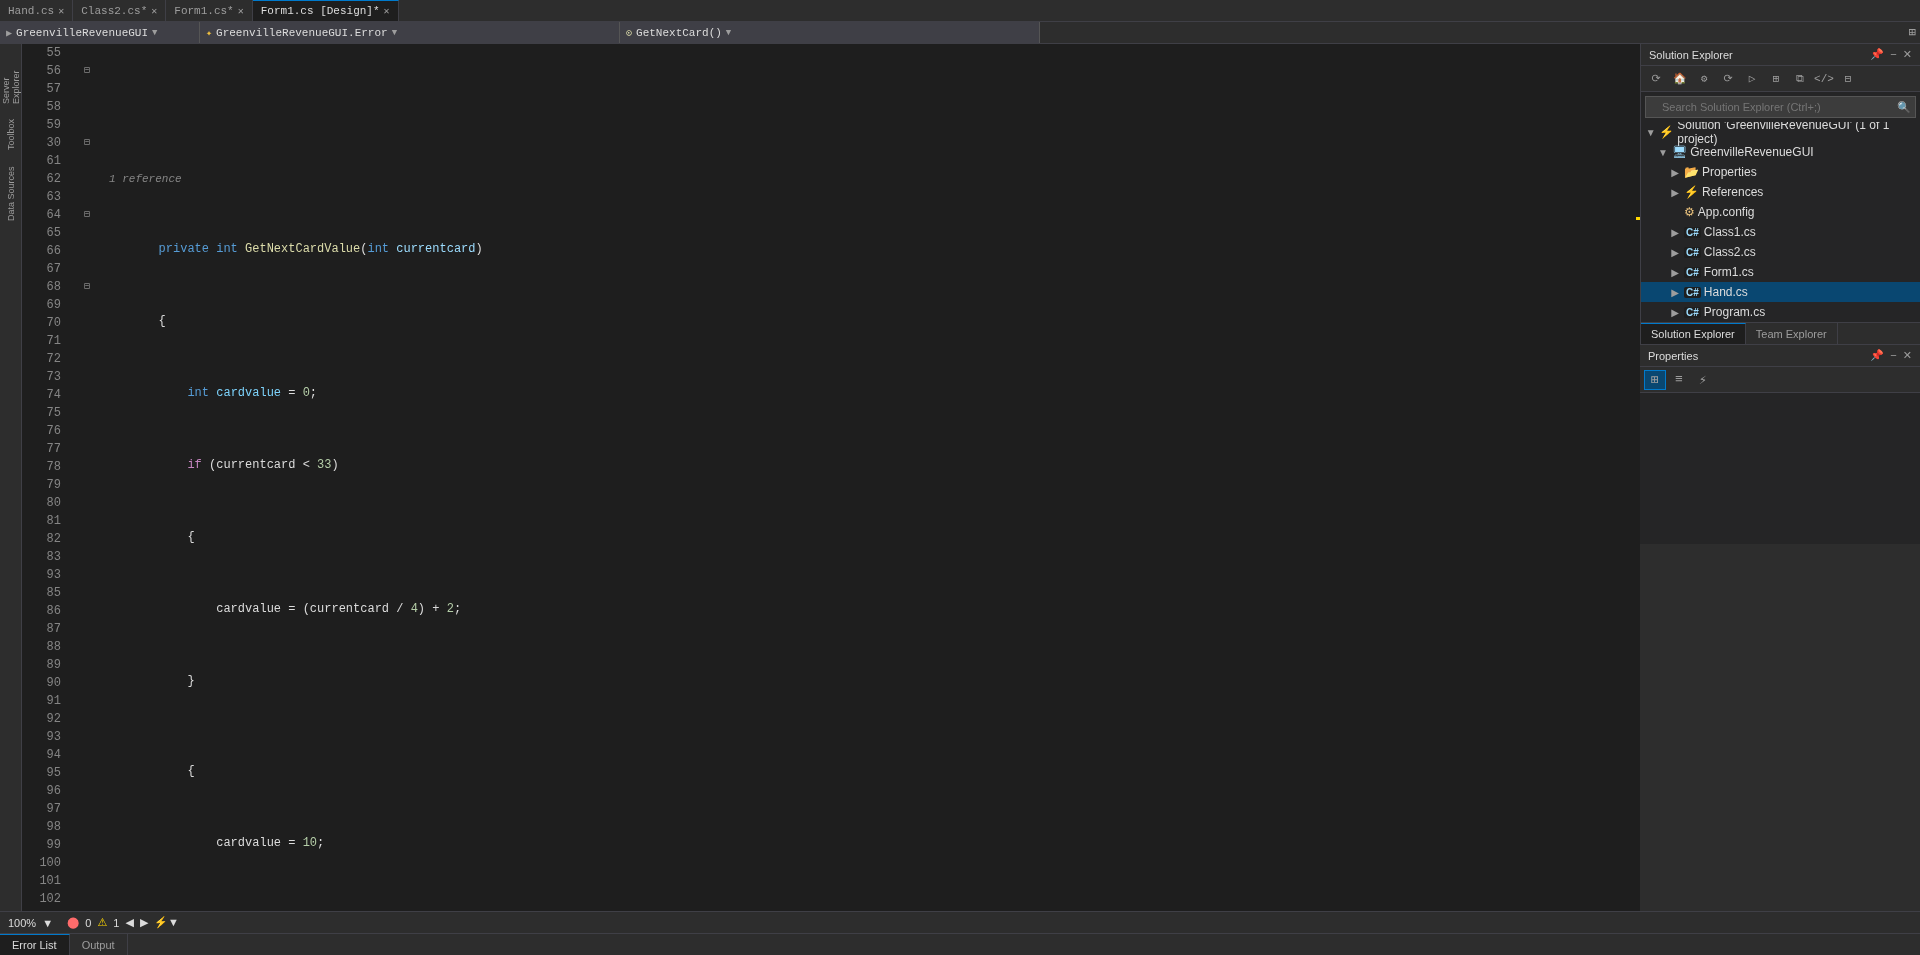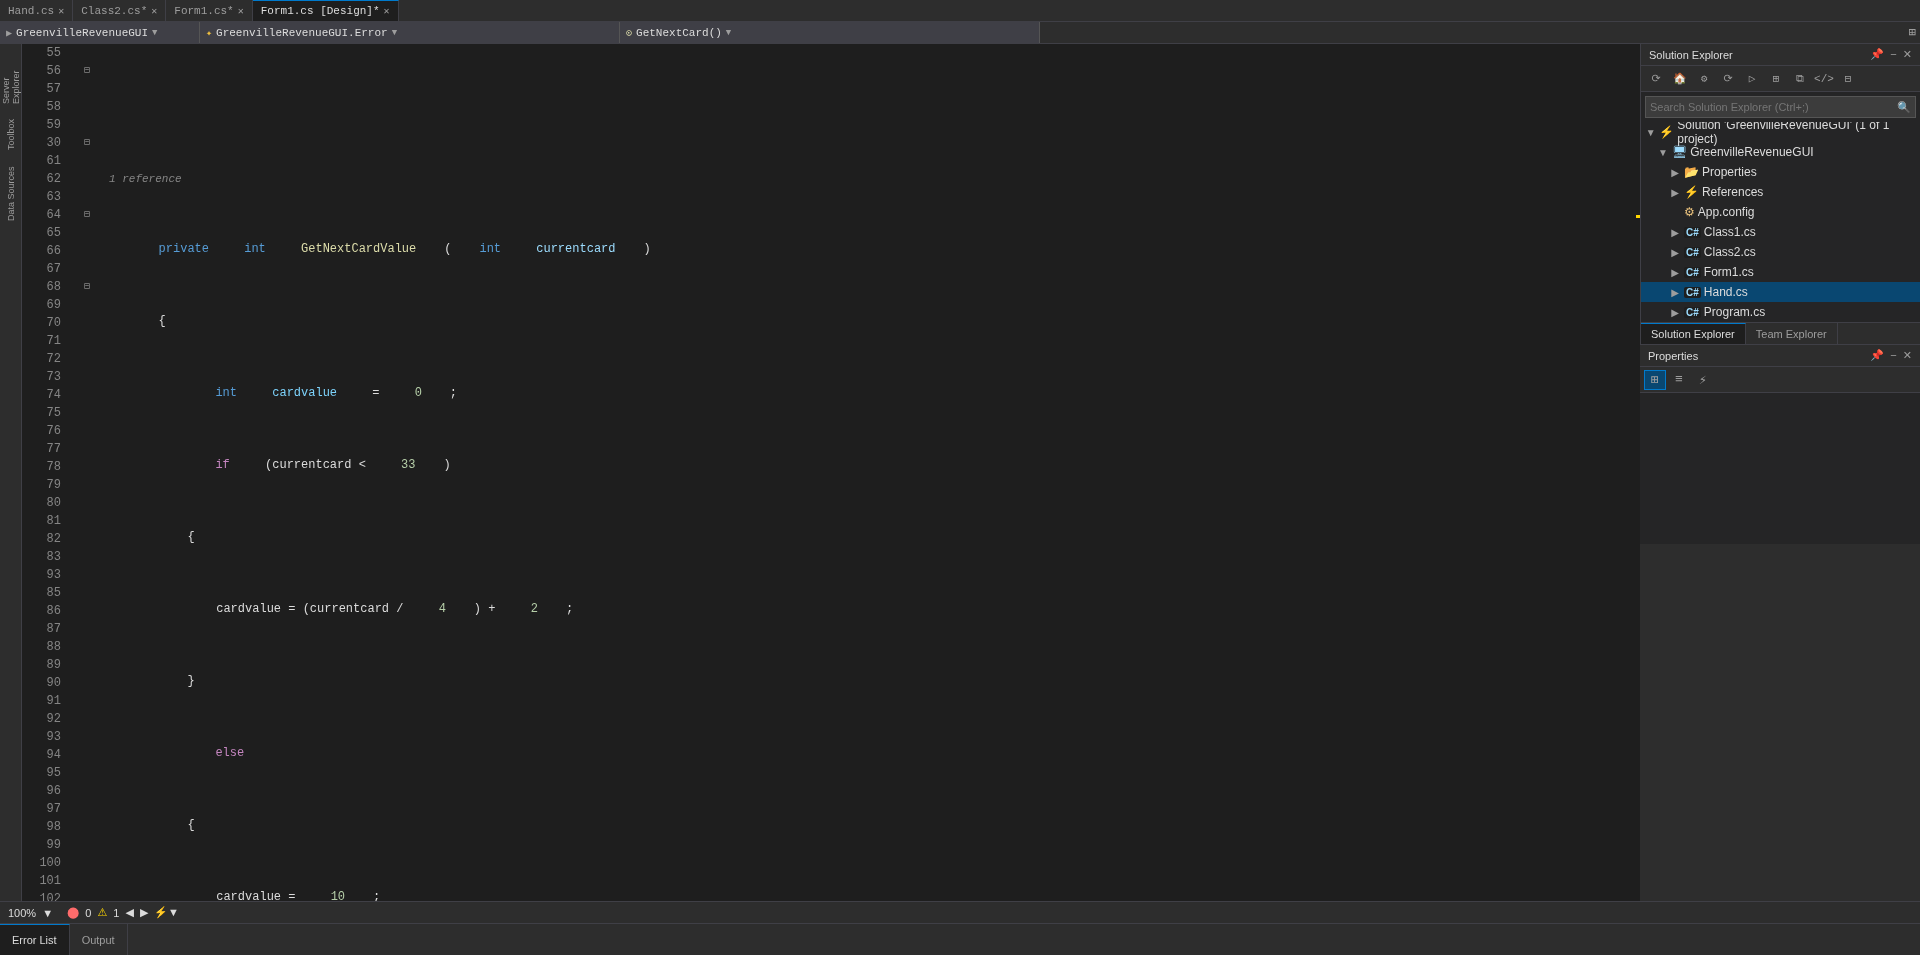--- a/index.html
+++ b/index.html
@@ -141,21 +141,21 @@
 
     .code-lines {
       flex: 1;
       overflow: auto;
       padding-left: 4px;
       line-height: 18px;
       font-size: 12px;
       white-space: pre;
     }
 
-    .code-line { height: 18px; display: flex; align-items: flex-end; gap: 28px; }
+    .code-line { height: 18px; display: flex; align-items: flex-end; }
 
     
     .kw { color: #569cd6; }       
     .kw2 { color: #c586c0; }    
     .method { color: #dcdcaa; }  
     .num { color: #b5cea8; }
     .param { color: #9cdcfe; }   
     .field { color: #7dd3fc; }
     .punct { color: #dcdcdc; }
     .plain { color: #dcdcdc; }
@@ -221,20 +221,21 @@
     }
     .se-search input {
       flex: 1;
       background: transparent;
       border: none;
       outline: none;
       color: #dcdcdc;
       font-size: 11px;
       padding: 0 4px;
       font-family: 'Segoe UI', sans-serif;
+      margin-left: 12px;
     }
     .se-search-icon { color: #9d9d9d; padding: 0 4px; font-size: 11px; }
 
     .se-tree {
       flex: 1;
       overflow-y: auto;
       font-family: 'Segoe UI', sans-serif;
       font-size: 12px;
     }
     .tree-item {
@@ -306,21 +307,21 @@
       color: #9d9d9d; cursor: pointer; font-size: 13px;
       border: 1px solid transparent;
     }
     .prop-toolbar-btn.active { border-color: #007acc; background: #094771; }
 
     
     .bottom-tabs {
       display: flex;
       background: #2d2d2d;
       border-top: 1px solid #3f3f46;
-      height: 32px;
+      height: 22px;
       flex-shrink: 0;
     }
     .bottom-tab {
       padding: 0 12px;
       display: flex;
       align-items: center;
       font-size: 11px;
       font-family: 'Segoe UI', sans-serif;
       color: #9d9d9d;
       cursor: pointer;
@@ -490,23 +491,20 @@
         </div>
         
         <div class="code-line"><span class="plain">            {</span></div>
         
         <div class="code-line">
           <span class="plain">                cardvalue = (currentcard / </span><span class="num">4</span><span class="plain">) + </span><span class="num">2</span><span class="plain">;</span>
         </div>
         
         <div class="code-line"><span class="plain">            }</span></div>
         
-        <div class="code-line">
-          <span class="plain">            </span><span class="kw2">else</span>
-        </div>
         
         <div class="code-line"><span class="plain">            {</span></div>
         
         <div class="code-line">
           <span class="plain">                cardvalue = </span><span class="num">10</span><span class="plain">;</span>
         </div>
         
         
         
         

